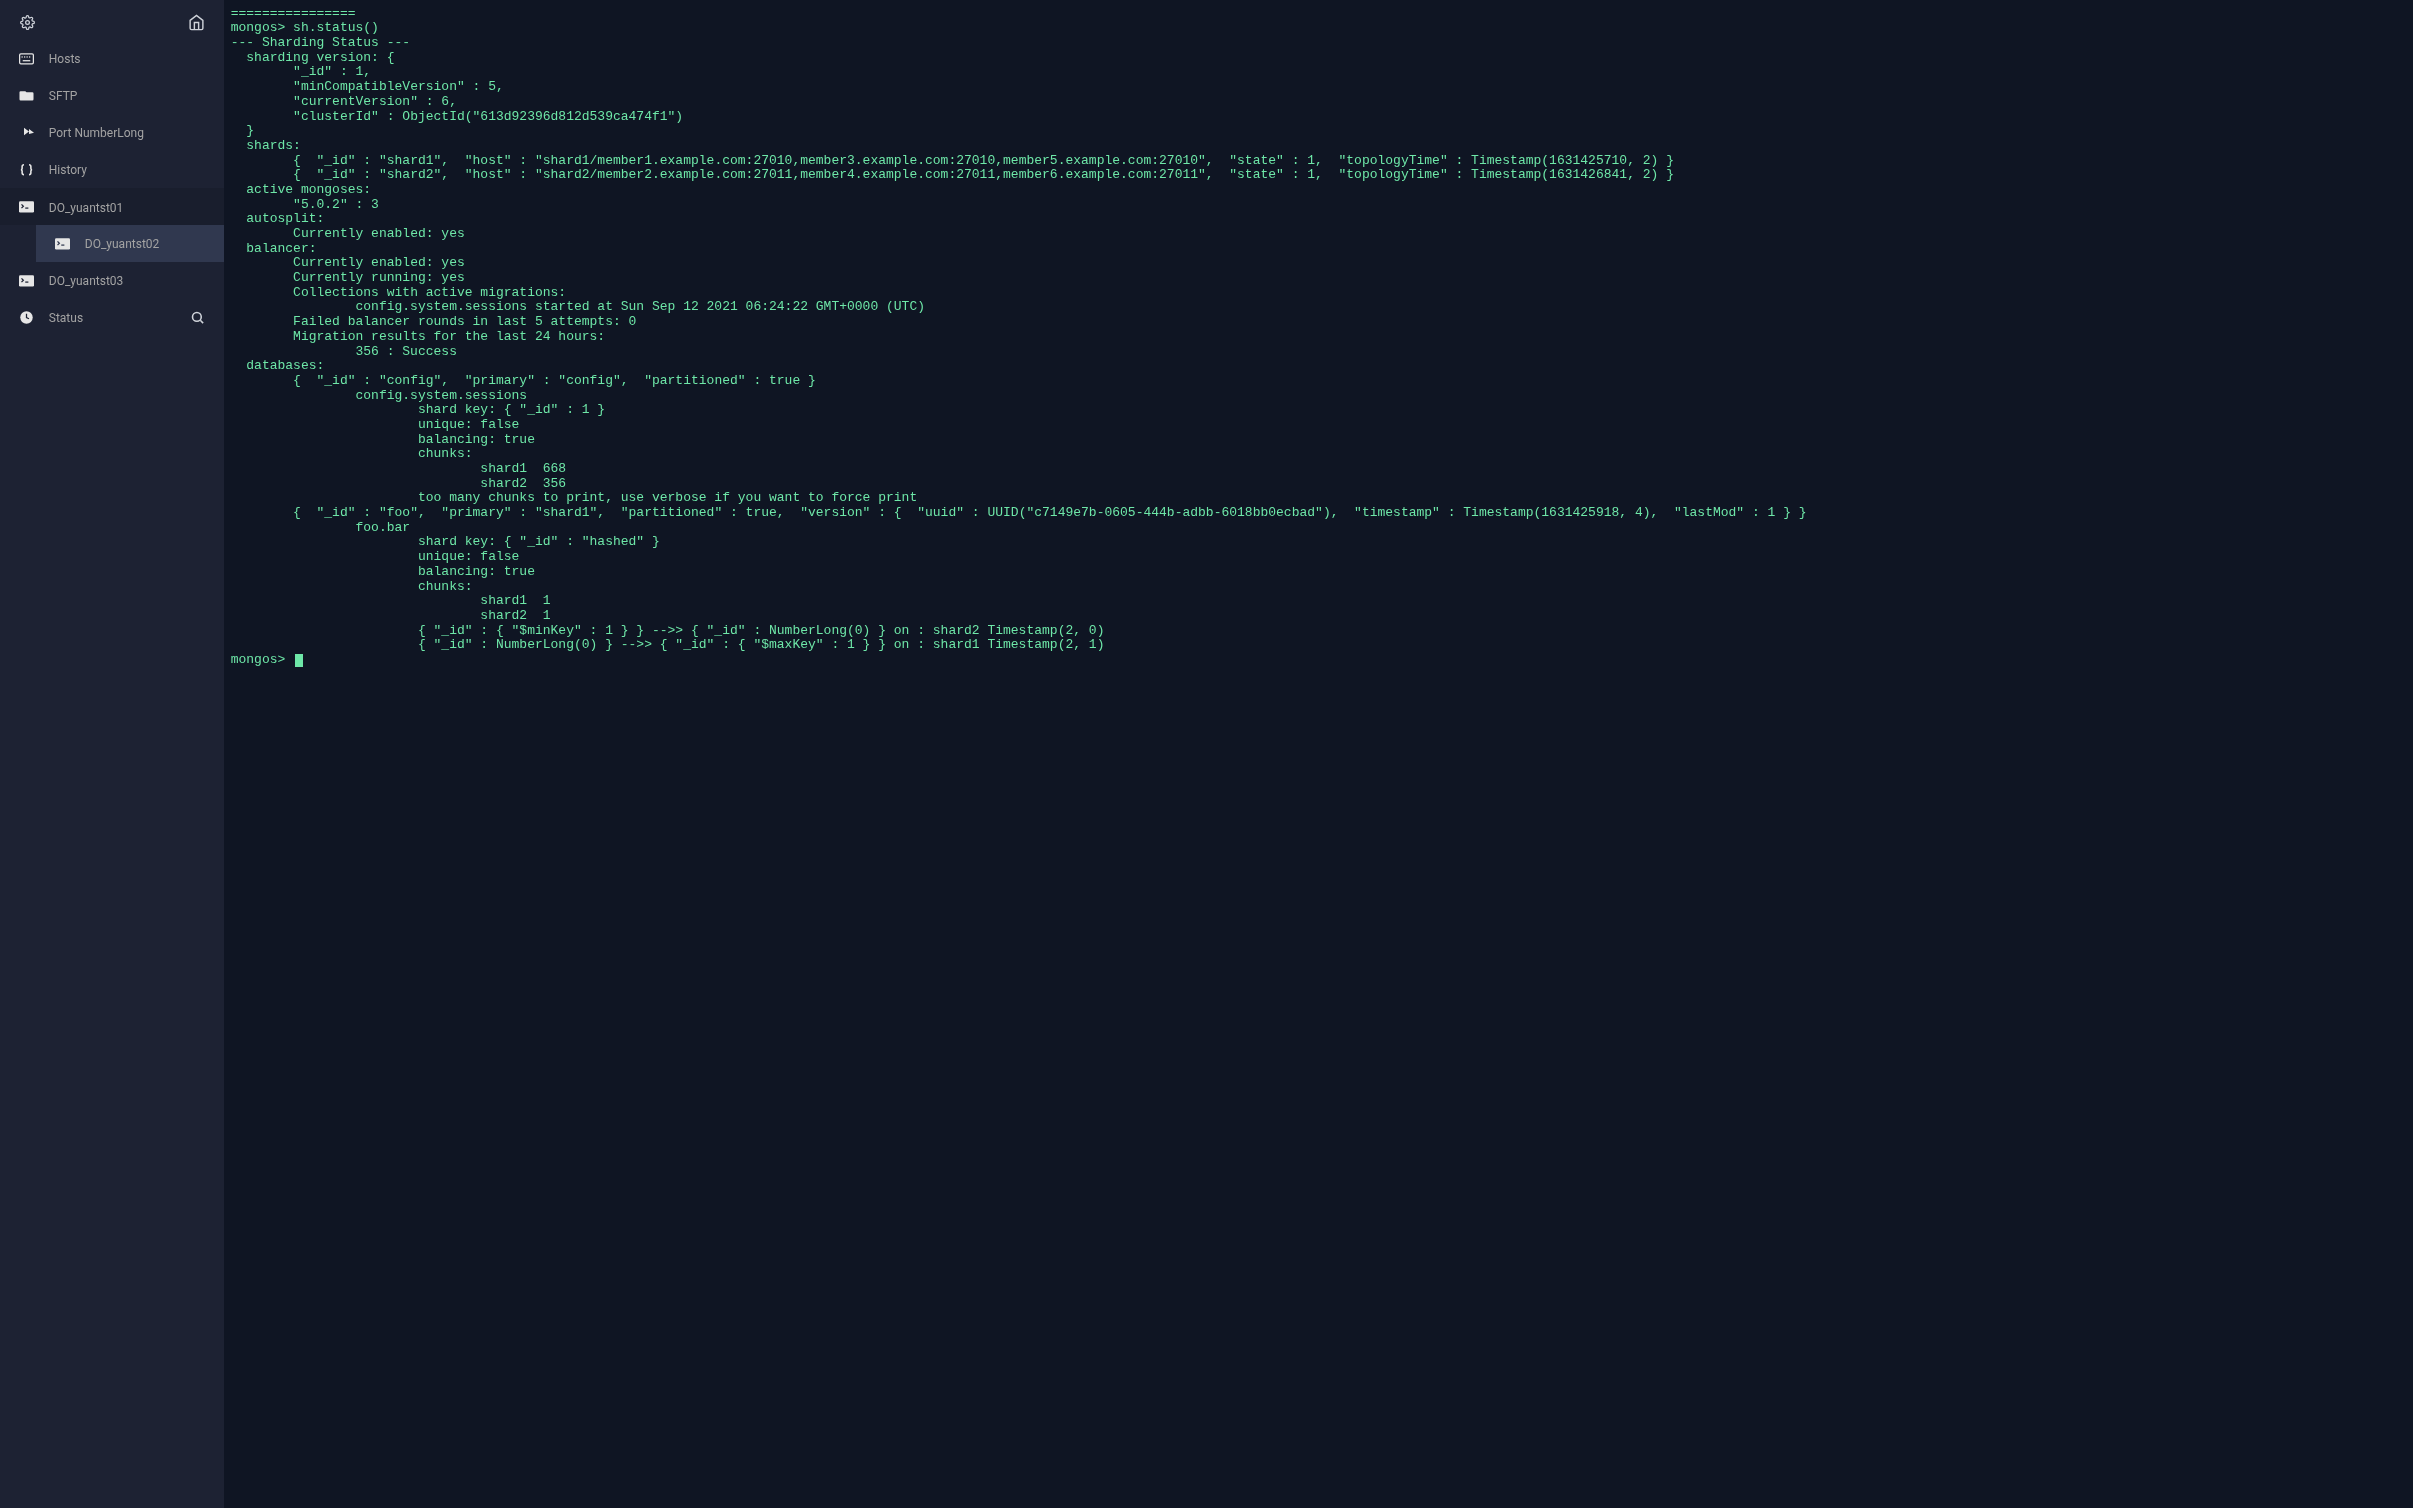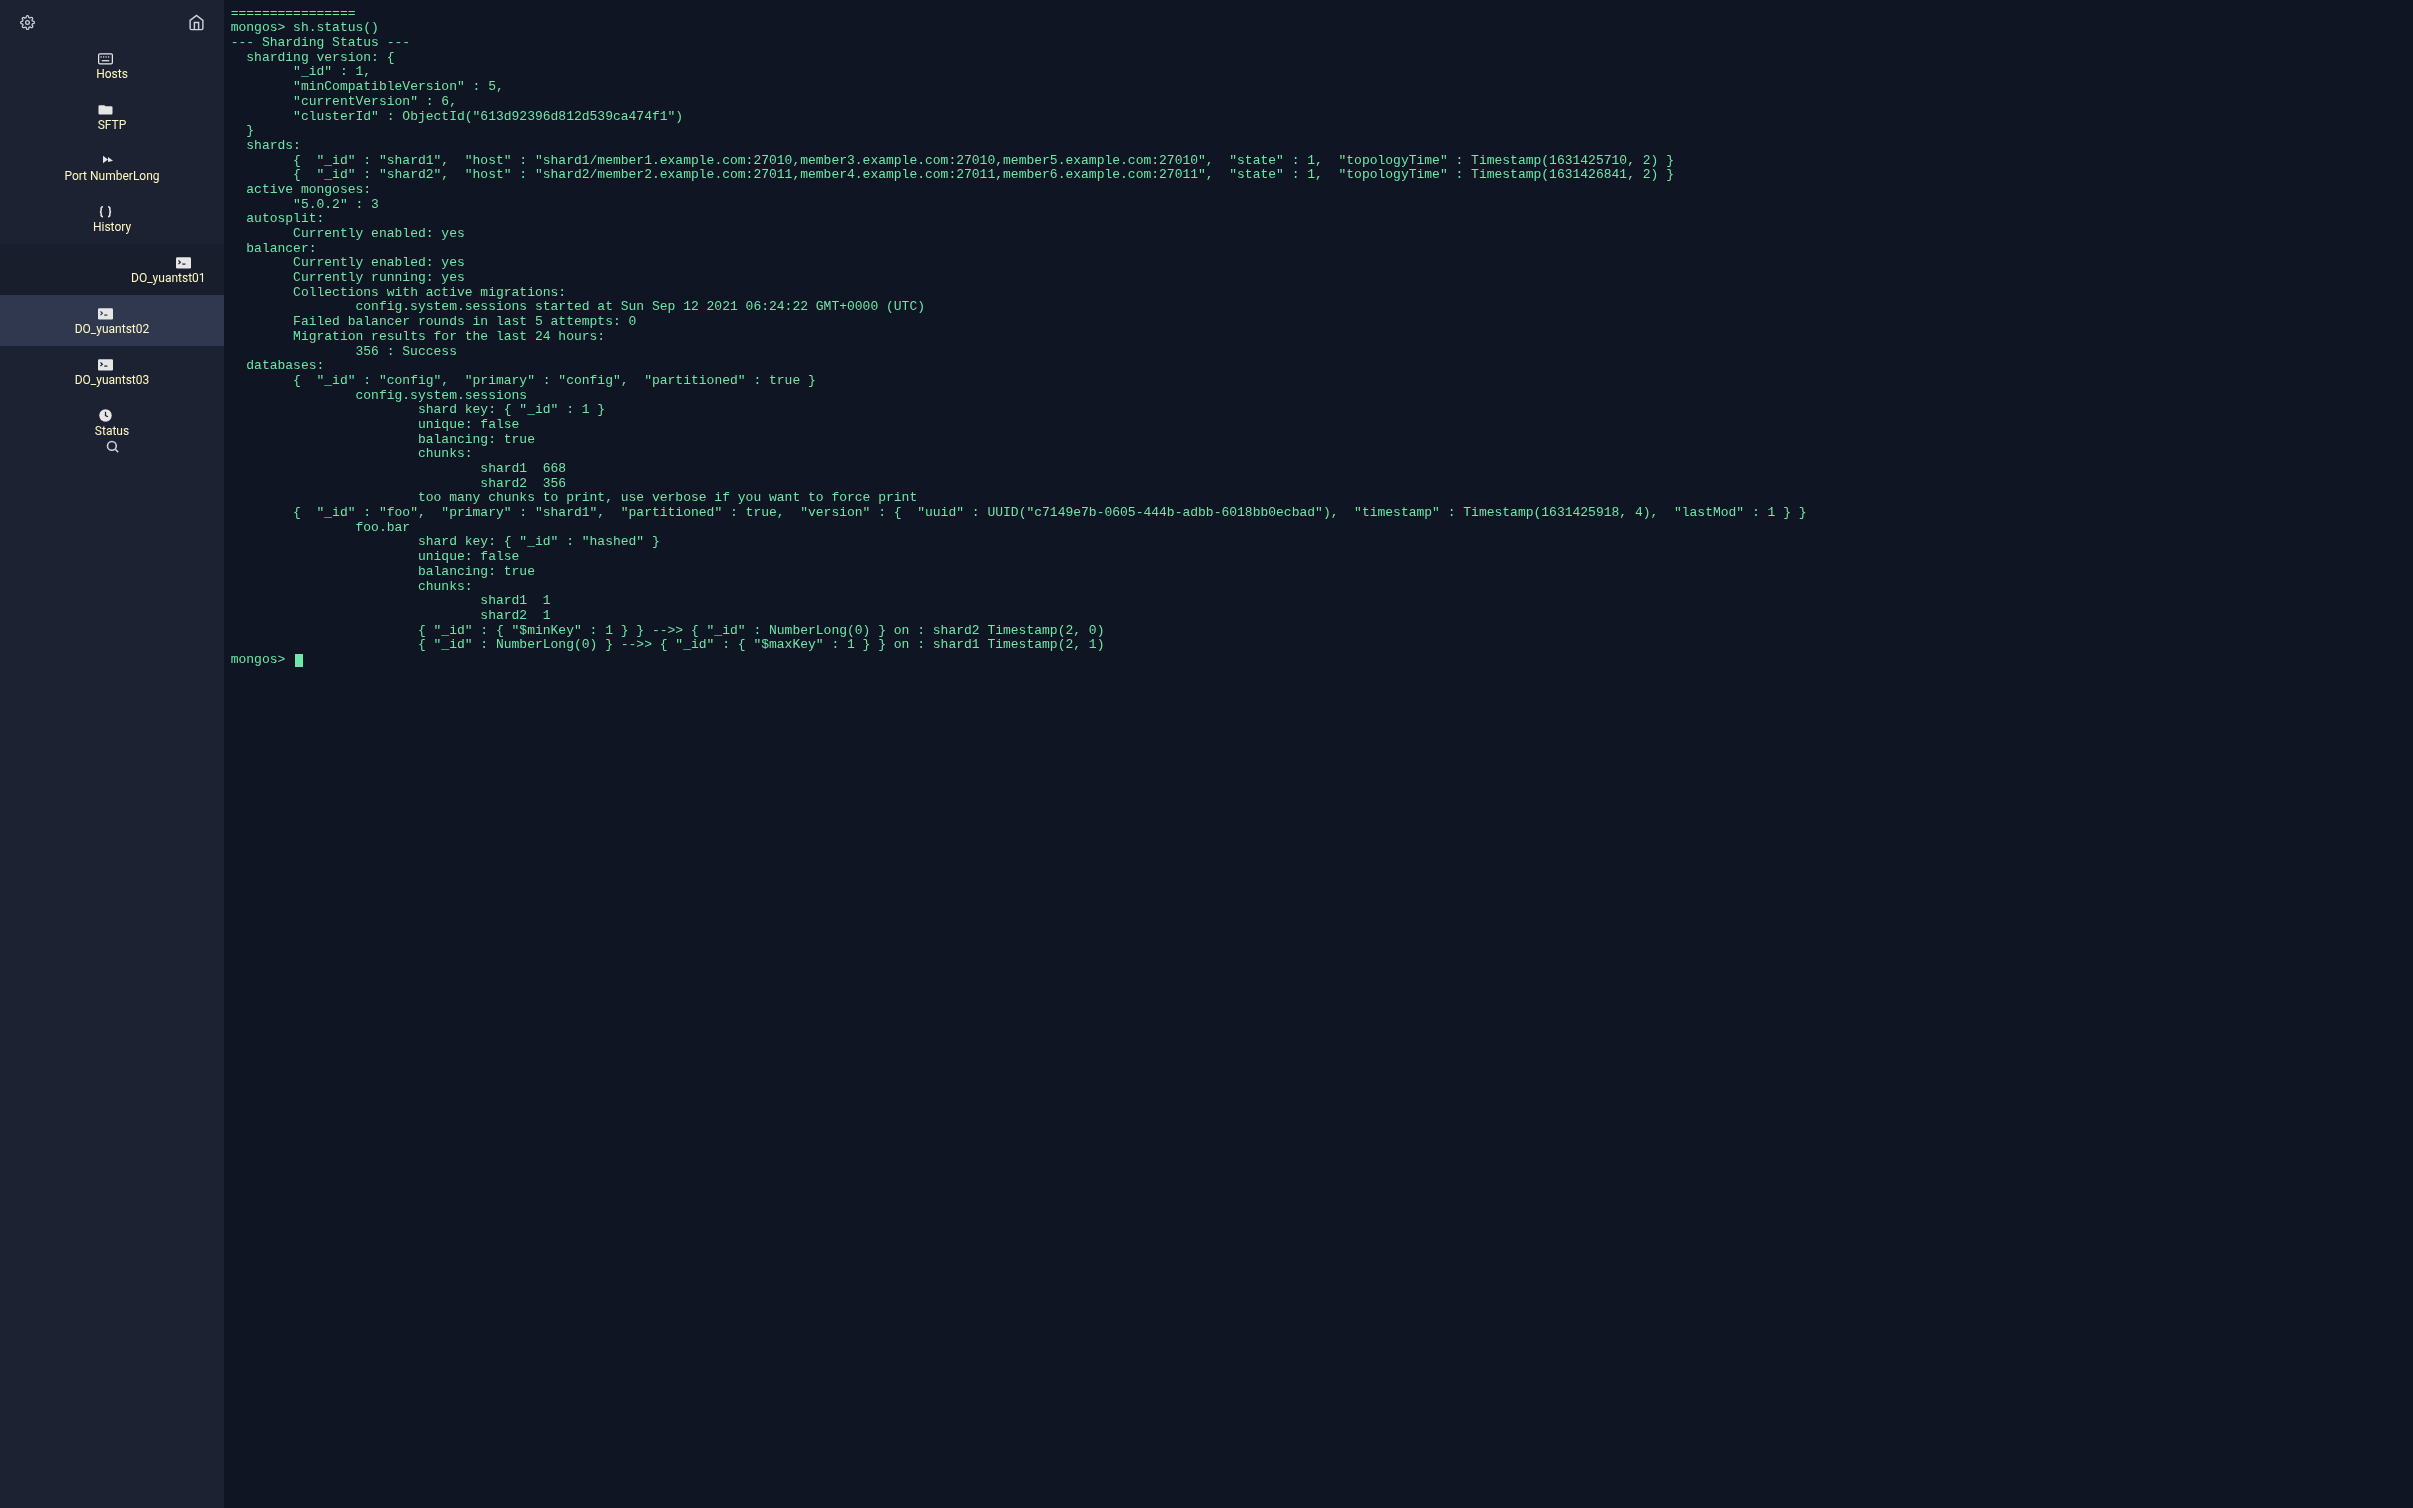--- a/index.html
+++ b/index.html
@@ -36,25 +36,24 @@
     align-items: center;
     justify-content: center;
     cursor: pointer;
     color: #cfd3da;
   }
   .sidebar-item {
     display: flex;
     align-items: center;
     padding: 10px 18.4px;
     cursor: pointer;
-    color: #fef9c3;
+    color: #a3a3a3;
     font-size: 12px;
-    flex-direction: column;
-  }
-  .sidebar-item.active { background: #30384f; }
+  }
+  .sidebar-item.active { background: #30384f; margin-left: 36px; }
   .sidebar-item.dim { background: #191e2d; align-items: flex-end; }
   .sidebar-icon {
     width: 17px;
     height: 17px;
     margin-right: 13.4px;
     display: flex;
     align-items: center;
     justify-content: center;
     color: #e6e6e6;
     flex-shrink: 0;

